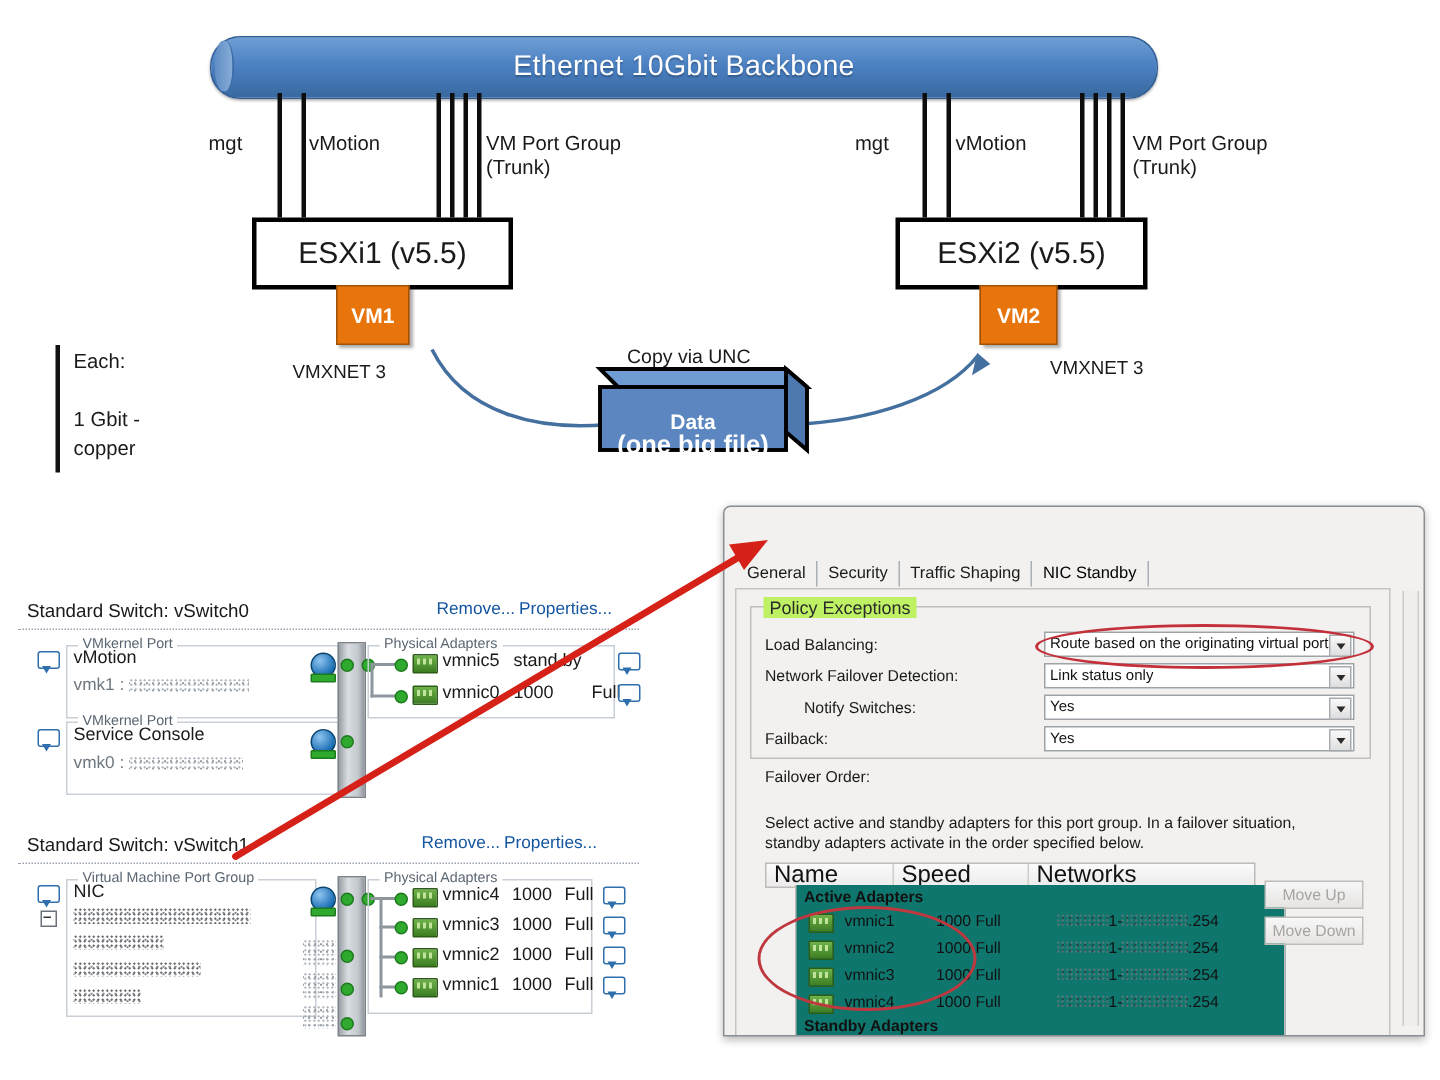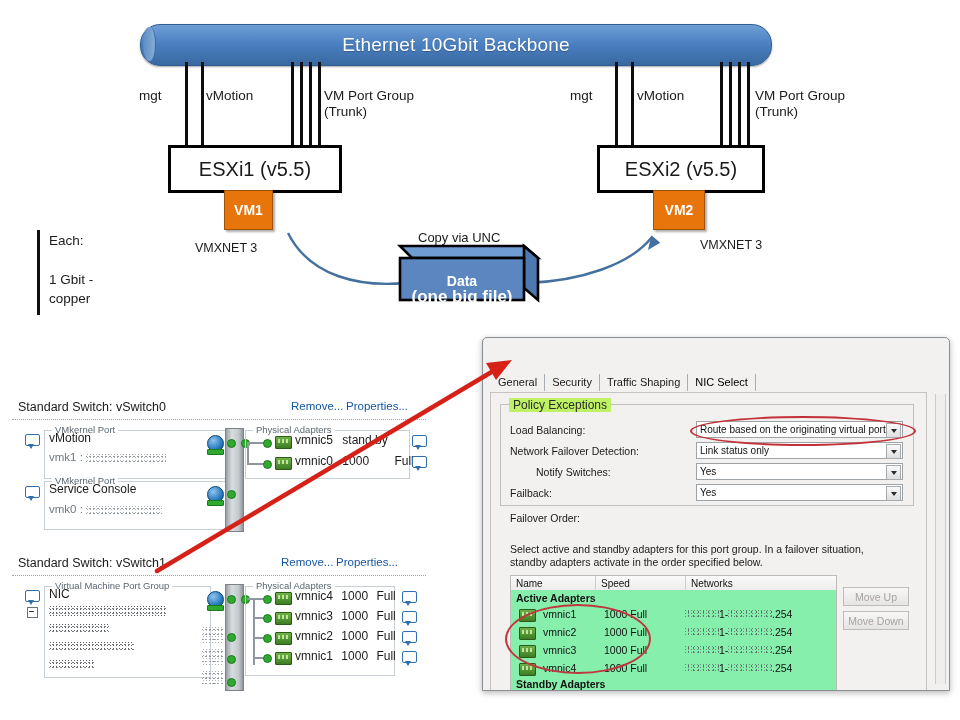--- a/index.html
+++ b/index.html
@@ -178,24 +178,24 @@
     background:linear-gradient(180deg,#fafafa,#dedede);
     border:1px solid #a6abb0;
     display:flex;align-items:center;justify-content:center;
   }
   .combo .arrow:after{
     content:"";width:0;height:0;border-left:3.5px solid transparent;border-right:3.5px solid transparent;border-top:4px solid #2a2a2a;
   }
   .statictxt{position:absolute;font-size:10.5px;color:#1a1a1a;line-height:13px;}
   .listhead{
     position:absolute;height:15px;background:linear-gradient(180deg,#fbfbfb,#eceaea);
-    border:1px solid #bdbab7;display:flex;font-size:10px;color:#111;align-items:center;
+    border:1px solid #bdbab7;display:flex;font-size:16px;color:#111;align-items:center;
   }
   .listhead div{border-right:1px solid #cfccc9;height:100%;display:flex;align-items:center;padding-left:5px;box-sizing:border-box;}
-  .listbody{position:absolute;background:#86efac;border:1px solid #bdbab7;border-top:none;overflow:hidden;}
+  .listbody{position:absolute;background:#0f766e;border:1px solid #bdbab7;border-top:none;overflow:hidden;margin-left:20px;}
   .grouphdr{font-size:10.5px;font-weight:bold;color:#111;position:absolute;}
   .arow{position:absolute;font-size:10.5px;color:#111;white-space:nowrap;}
   .netnoise{
     position:absolute;height:9px;
     background-image:
       radial-gradient(#6f767d 0.7px, transparent 0.8px),
       radial-gradient(#303539 0.6px, transparent 0.7px);
     background-size:3px 3px, 5px 4px;
     background-position:0 0, 2px 1px;
     opacity:.85;
@@ -451,21 +451,21 @@
   </div>
   <span class="balloon" style="left:390px;top:95px;"></span>
 </div>
 
 <div class="abs" id="dialog">
 
   <div class="tabstrip">
     <span class="tab">General</span>
     <span class="tab">Security</span>
     <span class="tab">Traffic Shaping</span>
-    <span class="tab active">NIC Select</span>
+    <span class="tab active">NIC Standby</span>
   </div>
 
   <div class="panelarea">
 
     <div class="fieldset" style="left:9px;top:11px;width:412px;height:100px;">
       <span class="lg">Policy Exceptions</span>
     </div>
 
     <span class="flabel" style="left:19px;top:31px;">Load Balancing:</span>
     <div class="combo" style="left:205px;top:28px;width:205px;">

